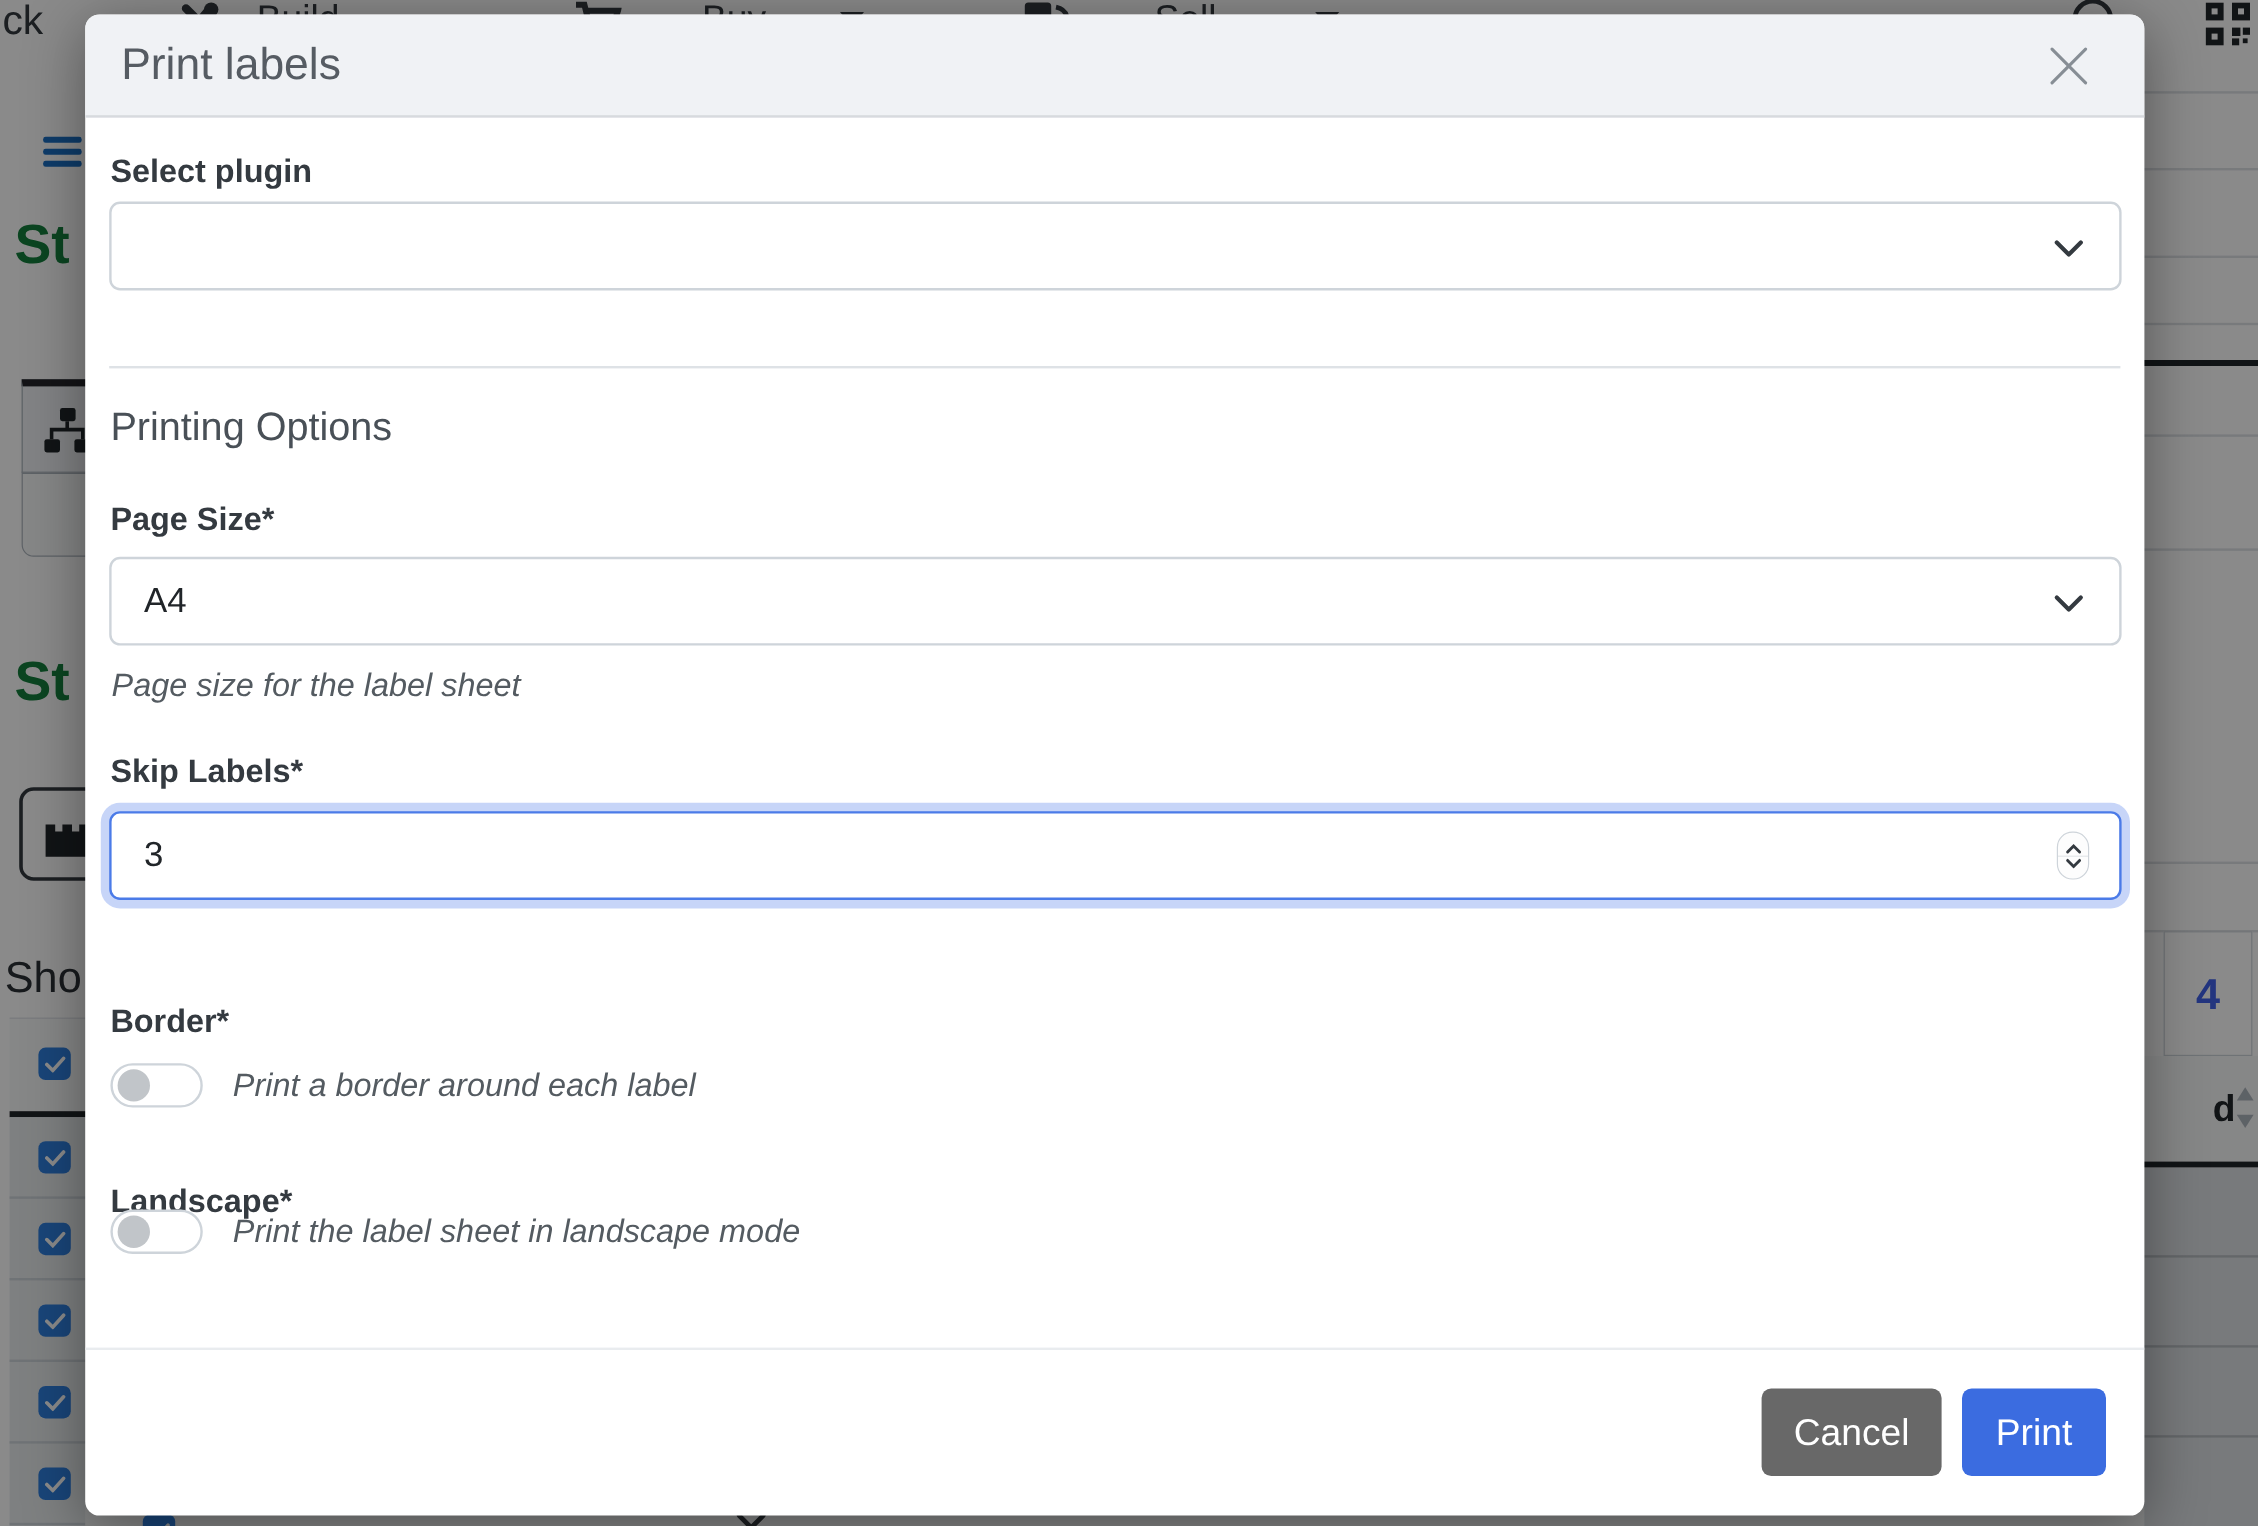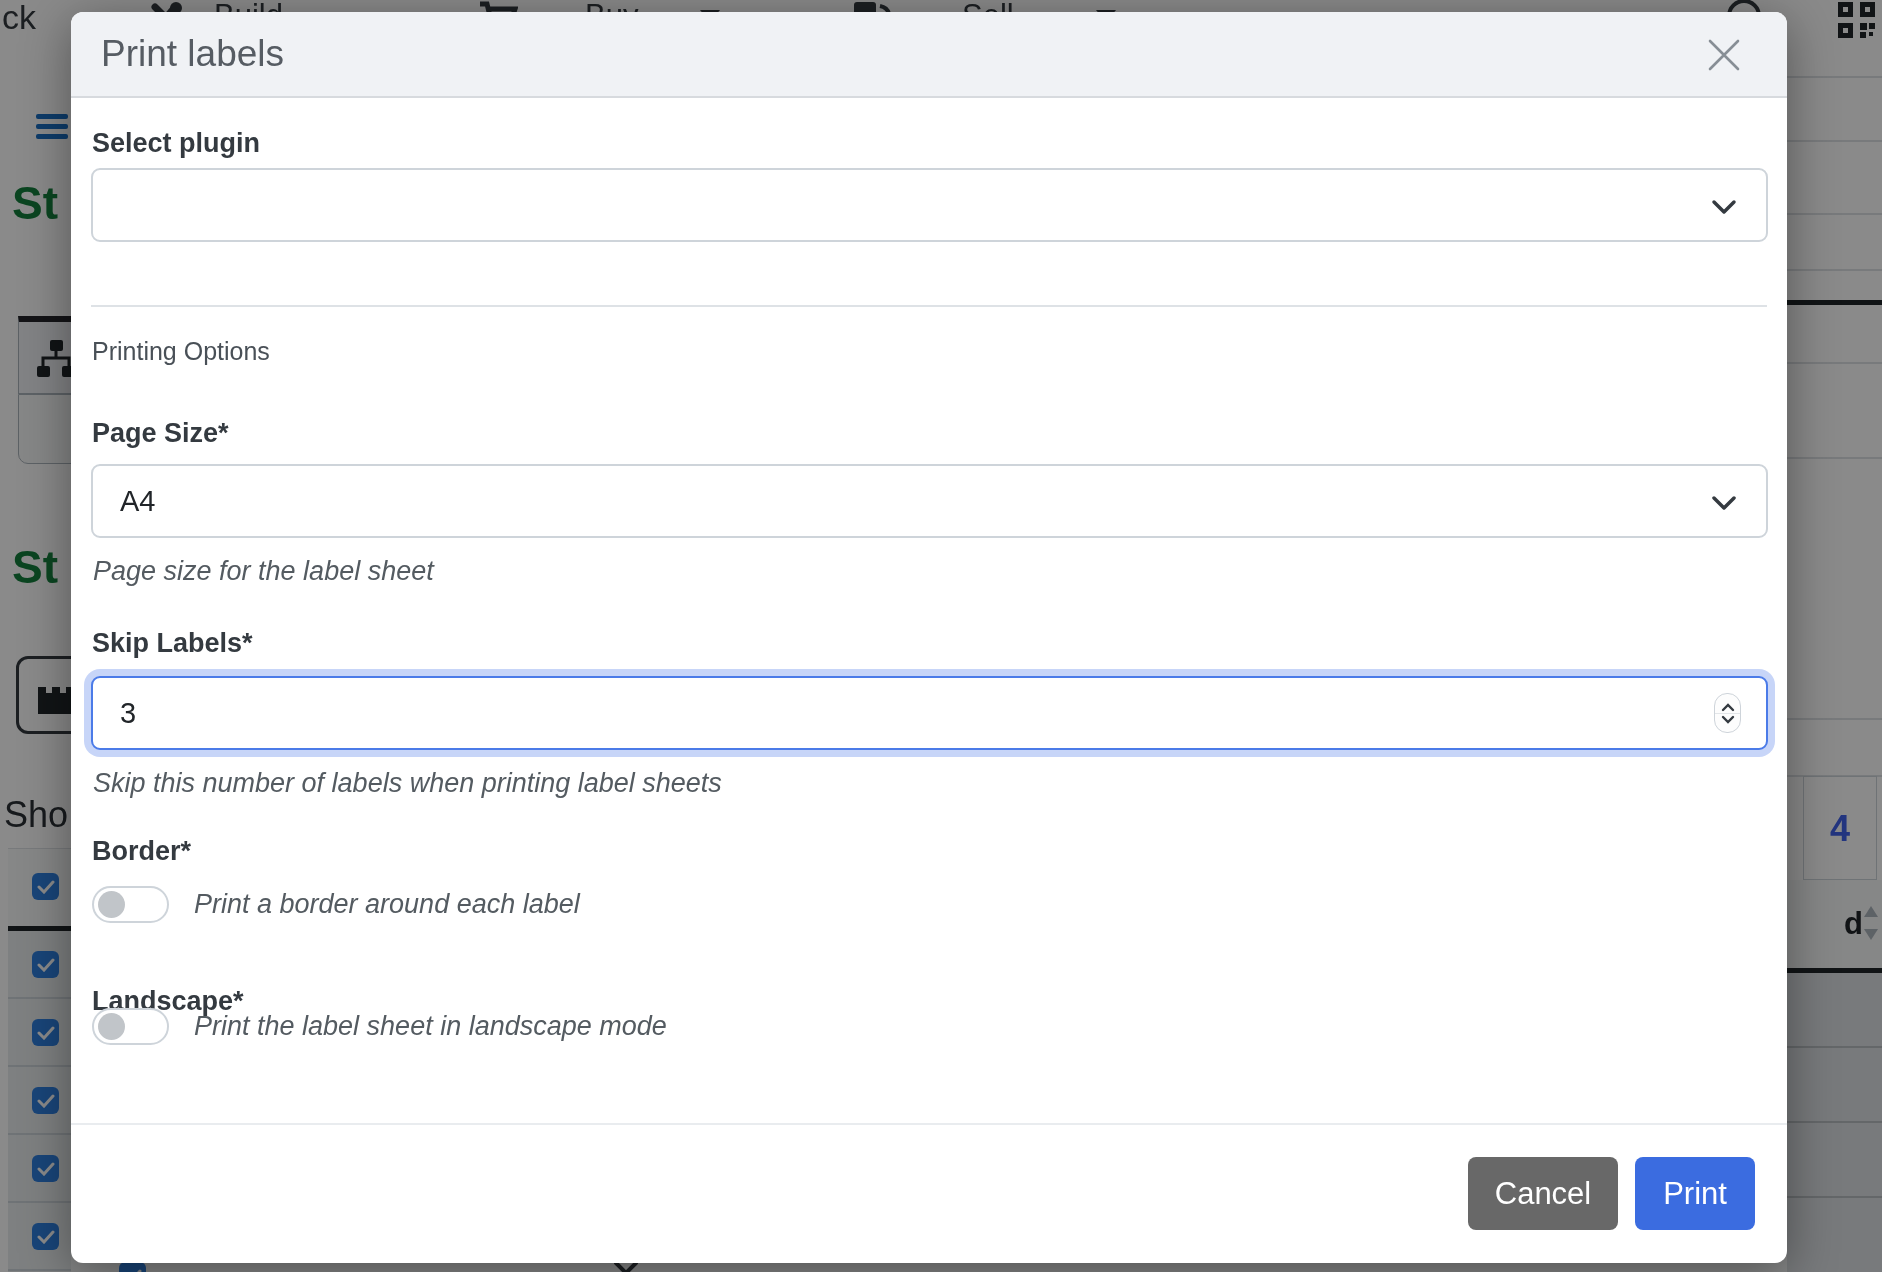--- a/index.html
+++ b/index.html
@@ -36,21 +36,21 @@
   
   .modal { position:absolute; left:71px; top:12px; width:1716px; height:1251px; background:#fff; border-radius:12px; box-shadow:0 10px 50px rgba(0,0,0,0.4); z-index:10; overflow:hidden; }
   .modal-header { position:absolute; left:0; top:0; width:100%; height:86px; background:#f0f2f5; border-bottom:2px solid #d7dade; }
   .modal-title { position:absolute; left:30px; top:0; line-height:84px; font-size:37px; font-weight:500; color:#565c63; }
   .close-btn { position:absolute; right:44px; top:24px; width:38px; height:38px; background:none; border:none; cursor:pointer; }
   .fld-label { position:absolute; left:21px; font-size:27px; font-weight:700; color:#343a40; }
   .selectbox { position:absolute; left:20px; width:1677px; height:74px; border:2px solid #ced4da; border-radius:9px; background:#fff; display:flex; align-items:center; cursor:pointer; }
   .selectbox .val { margin-left:27px; font-size:29px; color:#212529; }
   .selectbox .chev { position:absolute; right:29px; top:24px; }
   .divider { position:absolute; left:20px; width:1676px; height:2px; background:#dee2e6; }
-  .section-heading { position:absolute; left:21px; font-size:25px; font-weight:500; color:#495057; }
+  .section-heading { position:absolute; left:21px; font-size:33px; font-weight:500; color:#495057; }
   .help { position:absolute; left:22px; font-size:27px; font-style:italic; color:#545b61; }
   .num-wrap { position:absolute; left:20px; top:664px; width:1677px; height:74px; }
   .num-input { width:100%; height:100%; border:2px solid #4b7be8; border-radius:9px; box-shadow:0 0 0 7px rgba(86,127,233,0.33); font-family:inherit; font-size:29px; color:#212529; padding-left:27px; outline:none; }
   .stepper { position:absolute; right:27px; top:17px; width:27px; height:40px; border:1px solid #ced4da; border-radius:13px; background:#fdfdfd; display:flex; flex-direction:column; align-items:center; justify-content:center; cursor:pointer; }
   .stepper .sep { width:25px; height:1px; background:#e3e6e9; margin:1px 0; }
   .toggle-row { position:absolute; left:21px; display:flex; align-items:center; gap:25px; }
   .switch { position:relative; width:77px; height:37px; border:2px solid #ced4da; border-radius:19px; background:#fff; cursor:pointer; flex:0 0 auto; }
   .switch .knob { position:absolute; left:4px; top:3px; width:27px; height:27px; border-radius:50%; background:#c1c5c9; }
   .toggle-help { font-size:27px; font-style:italic; color:#545b61; }
   .modal-footer-line { position:absolute; left:0; top:1111px; width:100%; height:2px; background:#e9ecef; }
@@ -251,21 +251,20 @@
       <div class="stepper">
         <svg width="14" height="9" viewBox="0 0 14 9">
             <path d="M2 7 L7 2 L12 7" fill="none" stroke="#343a40" stroke-width="2.4" stroke-linecap="round"></path>
           </svg>
         <div class="sep"></div>
         <svg width="14" height="9" viewBox="0 0 14 9">
             <path d="M2 2 L7 7 L12 2" fill="none" stroke="#343a40" stroke-width="2.4" stroke-linecap="round"></path>
           </svg>
       </div>
     </div>
-    <span class="help" style="top:756px;">Skip this number of labels when printing label sheets</span>
 
     <span class="fld-label" style="top:824px;">Border*</span>
     <div class="toggle-row" style="top:874px;">
       <div class="switch">
           <div class="knob"></div>
         </div>
       <span class="toggle-help">Print a border around each label</span>
     </div>
 
     <span class="fld-label" style="top:974px;">Landscape*</span>

